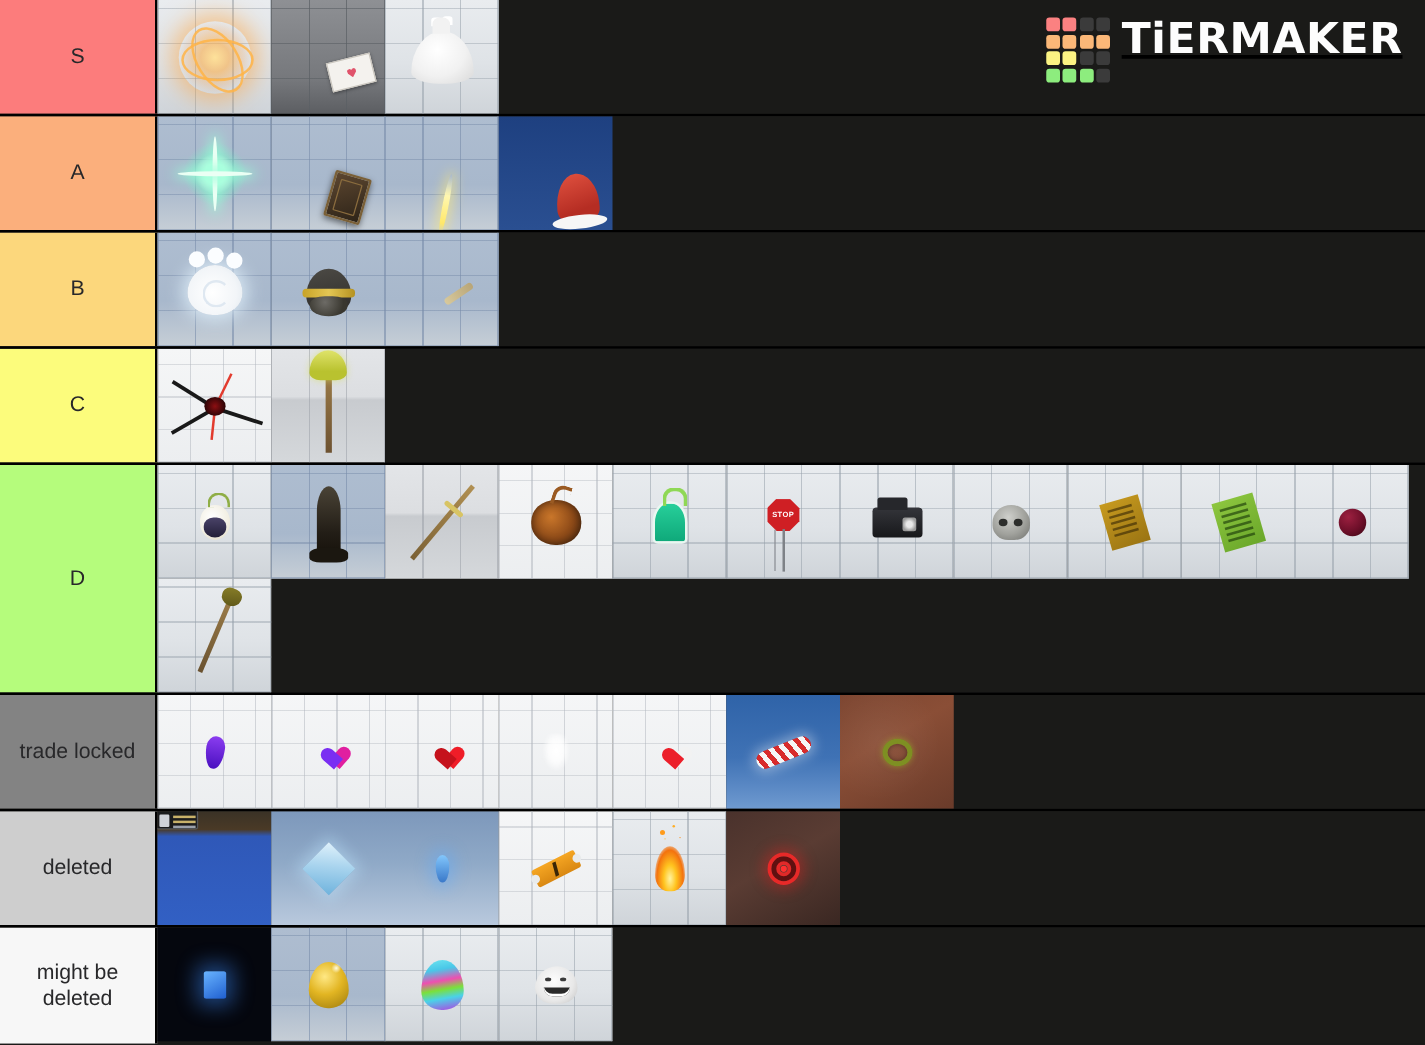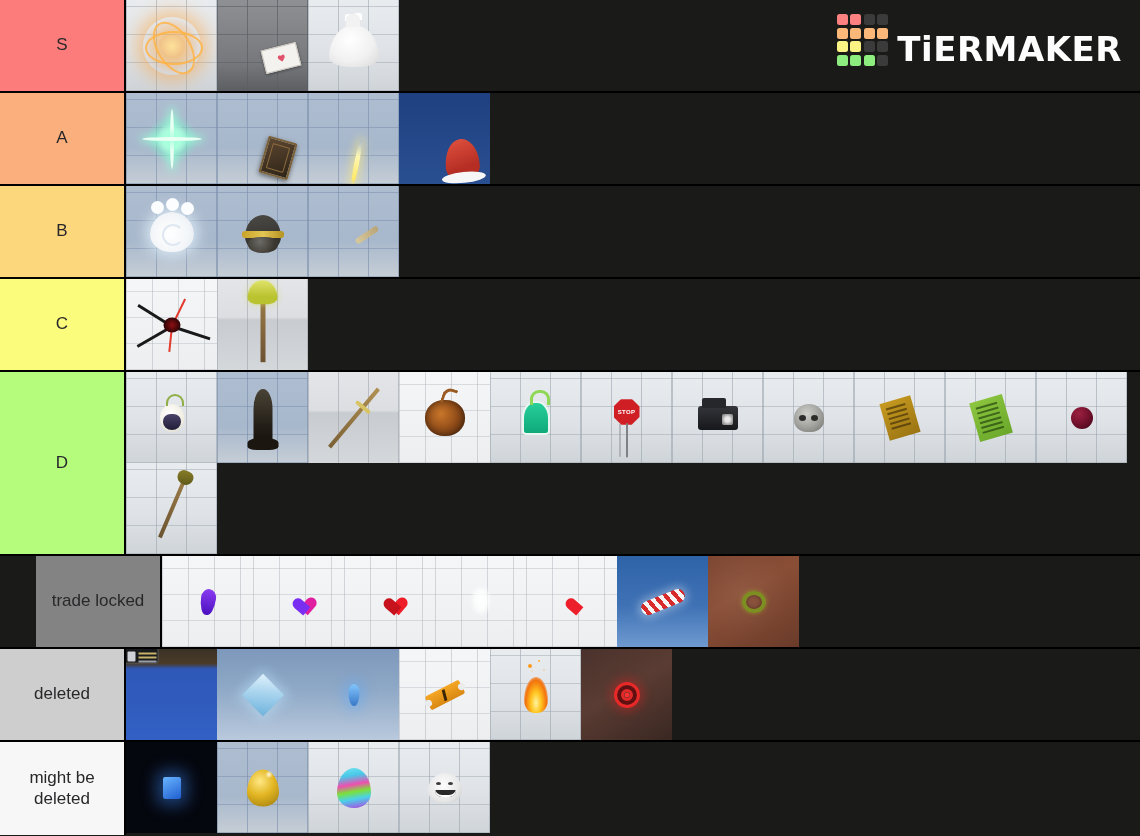--- a/index.html
+++ b/index.html
@@ -476,22 +476,23 @@
   }
   .troll::before {
     content:''; position:absolute; left:8px; top:9px; width:5px; height:3px; background:#3a3a3a; border-radius:50%;
     box-shadow: 12px 0 0 0 #3a3a3a;
   }
 
   
   #logo {
     position: absolute;
     right: 18px; top: 14px;
-    display: flex; align-items: flex-end; gap: 9px;
+    display: flex; align-items: flex-start; gap: 9px;
     z-index: 20;
+    text-decoration: underline;
   }
   #logo-grid {
     display: grid;
     grid-template-columns: repeat(4, 11px);
     grid-template-rows: repeat(4, 11px);
     gap: 2.5px;
   }
   #logo-grid span { border-radius: 2.5px; display:block; }
   #logo-text {
     color: #fdfdfd;
@@ -633,21 +634,21 @@
             </div>
           </div>
           <div class="item bg-tile-light">
             <div class="sp center apple-red"></div>
           </div>
           <div class="item bg-tile-light">
             <div class="sp center shovel"></div>
           </div>
         </div>
       </div>
-      <div class="tier-row" style="min-height: 93px; padding-left: 36px;">
+      <div class="tier-row" style="min-height: 93px;">
         <div class="tier-label" style="background: rgb(131, 131, 131);">trade locked</div>
         <div class="tier-items">
           <div class="item bg-tile-white">
             <div class="sp center flame-purple"></div>
           </div>
           <div class="item bg-tile-white">
             <div class="sp center heart pink"></div>
           </div>
           <div class="item bg-tile-white">
             <div class="sp center heart red"></div>

